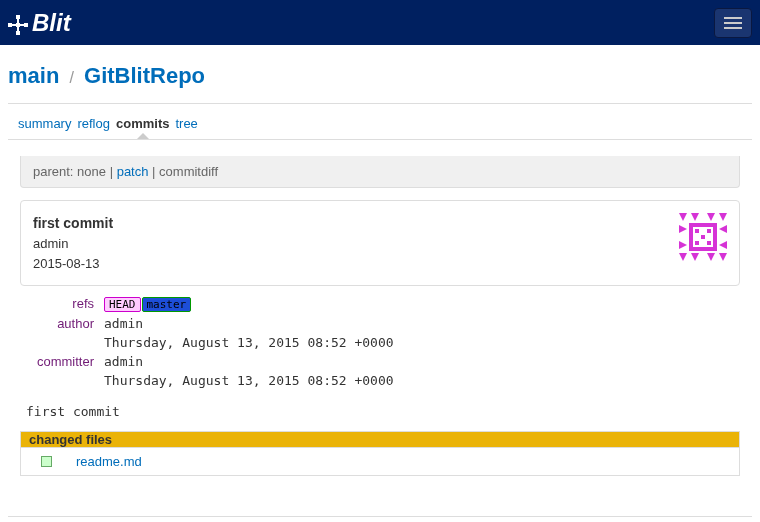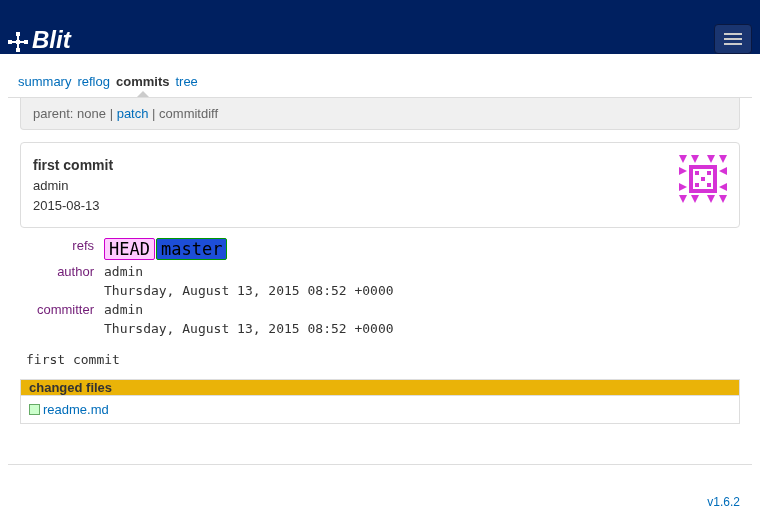--- a/index.html
+++ b/index.html
@@ -1,47 +1,47 @@
 <!DOCTYPE html>
 <html><head>
 <meta charset="utf-8">
 <style>
 * { box-sizing: border-box; margin: 0; padding: 0; }
 body { font-family: -apple-system, "Helvetica Neue", Arial, sans-serif; font-size: 13px; color: #333; background: #fff; }
-.navbar { background: #002060; height: 54px; display: flex; align-items: flex-end; justify-content: space-between; padding: 0 8px; }
+.navbar { background: #002060; height: 45px; display: flex; align-items: center; justify-content: space-between; padding: 0 8px; }
 .logo { color: #fff; font-weight: bold; font-style: italic; font-size: 24px; display: flex; align-items: center; gap: 4px; }
 .logo-icon { display: inline-block; width: 20px; height: 20px; }
 .menu-toggle { background: #1a3570; border: 1px solid #0a1840; border-radius: 4px; width: 38px; height: 30px; display: flex; flex-direction: column; justify-content: center; align-items: center; gap: 3px; cursor: pointer; }
 .menu-toggle span { display: block; width: 18px; height: 2px; background: #ccc; }
 .content { padding: 8px; }
 .breadcrumb { font-size: 22px; font-weight: bold; padding: 10px 0 14px 0; border-bottom: 1px solid #ddd; }
 .breadcrumb a { color: #006dba; text-decoration: none; }
 .breadcrumb .sep { color: #999; font-size: 16px; font-weight: normal; padding: 0 4px; }
 .tabs { padding: 12px 10px 8px 10px; border-bottom: 1px solid #ddd; display: flex; gap: 6px; position: relative; }
 .tabs a { color: #006dba; text-decoration: none; font-size: 13px; }
 .tabs a.active { color: #333; font-weight: bold; position: relative; }
 .tabs a.active::after { content: ""; position: absolute; bottom: -8px; left: 50%; transform: translateX(-50%); width: 0; height: 0; border-left: 6px solid transparent; border-right: 6px solid transparent; border-bottom: 6px solid #ccc; }
-.sub { margin: 0 12px; }
+.sub { margin: 16px 12px; }
 .parentbar { background: #f0f0f0; border: 1px solid #ddd; border-top: none; border-radius: 0 0 4px 4px; padding: 8px 12px; color: #666; font-size: 13px; }
 .parentbar a { color: #006dba; text-decoration: none; }
 .commitbox { border: 1px solid #ddd; border-radius: 4px; margin-top: 12px; padding: 12px; display: flex; justify-content: space-between; align-items: flex-start; }
 .commitbox .title { font-weight: bold; font-size: 14px; }
 .commitbox .meta { color: #333; line-height: 1.5; }
 .identicon { width: 48px; height: 48px; }
 .details { margin-top: 8px; }
 .details-row { display: flex; padding: 2px 0; }
 .details-row .label { width: 84px; text-align: right; color: #701a75; padding-right: 10px; }
 .details-row .value { font-family: Menlo, Consolas, monospace; }
-.ref { display: inline-block; border: 1px solid; padding: 0 4px; font-size: 17px; font-family: Menlo, Consolas, monospace; border-radius: 2px; margin-right: 1px; }
+.ref { display: inline-block; border: 1px solid; padding: 0 4px; font-size: 11px; font-family: Menlo, Consolas, monospace; border-radius: 2px; margin-right: 1px; }
 .ref.head { background: #ffccff; border-color: #cc00cc; color: #000; }
 .ref.master { background: #1d4ed8; border-color: #009900; color: #000; }
 .mono { font-family: Menlo, Consolas, monospace; }
 .commitmsg { margin: 14px 0 12px 6px; font-family: Menlo, Consolas, monospace; }
 .fileshdr { border: 1px solid #ddd; border-bottom: 1px solid #ddd; background: #eab308; padding: 0 8px; font-weight: bold; font-size: 13px; margin-top: 8px; }
-.filerow { border: 1px solid #ddd; border-top: none; padding: 6px 8px; display: flex; align-items: center; gap: 3px; }
+.filerow { border: 1px solid #ddd; border-top: none; padding: 6px 20px; display: flex; align-items: center; gap: 24px; }
 .fileicon { width: 11px; height: 11px; background: #ccffcc; border: 1px solid #66aa66; display: inline-block; }
 .filerow a { color: #006dba; text-decoration: none; }
 .version { text-align: right; color: #006dba; font-size: 12px; padding: 30px 12px 8px 0; }
 hr.sep { border: none; border-top: 1px solid #ddd; margin-top: 40px; }
 </style>
 </head>
 <body>
 
 <div class="navbar">
   <div class="logo">
@@ -61,20 +61,25 @@
     <span>Blit</span>
   </div>
   <div class="menu-toggle">
     <span></span>
       <span></span>
       <span></span>
   </div>
 </div>
 
 <div class="content">
+  <div class="breadcrumb">
+    <a href="#">main</a>
+    <span class="sep">/</span>
+    <a href="#">GitBlitRepo</a>
+  </div>
 
   <div class="tabs">
     <a href="#">summary</a>
     <a href="#">reflog</a>
     <a href="#" class="active">commits</a>
     <a href="#">tree</a>
   </div>
 
   <div class="sub">
     <div class="parentbar">

